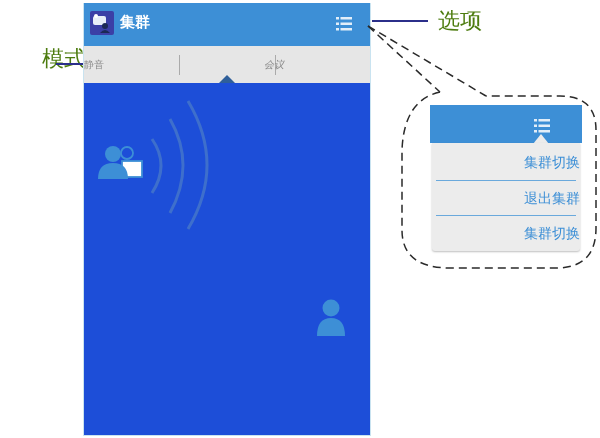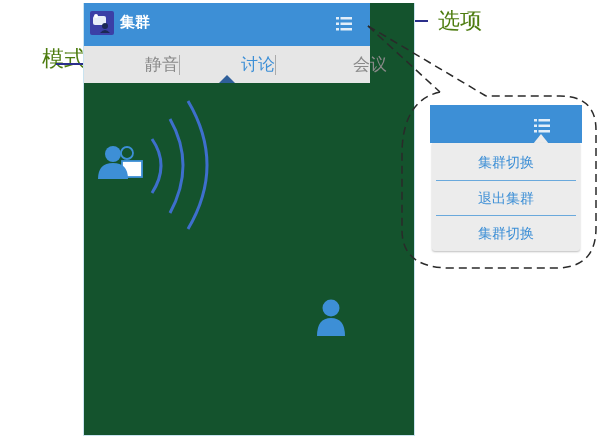--- a/index.html
+++ b/index.html
@@ -1,32 +1,32 @@
 <!DOCTYPE html>
 <html><head>
 <meta charset="utf-8">
 <style>
   html,body{margin:0;padding:0;background:#fff;}
   body{width:600px;height:438px;position:relative;overflow:hidden;font-family:"DejaVu Sans","Liberation Sans",sans-serif;}
   .abs{position:absolute;}
-  .phone{left:83px;top:3px;width:286px;height:432px;border:1px solid #c9e3f0;border-top:none;background:#14532d;padding-left:44px;}
+  .phone{left:83px;top:3px;width:286px;height:432px;border:1px solid #c9e3f0;border-top:none;background:#1d4ed8;}
   .header{left:0;top:0;width:286px;height:43px;background:#3d8fd6;}
   .app-icon{left:6px;top:8px;width:24px;height:24px;background:#3b3fa6;border-radius:2px;}
   .title{left:36px;top:10px;color:#fff;font-size:15px;font-weight:bold;}
   .menu-icon{right:18px;top:13px;width:16px;height:14px;}
   .tabs{left:0;top:43px;width:286px;height:37px;background:#e6e6e6;}
-  .tab{top:0;height:37px;line-height:37px;text-align:right;font-size:17px;color:#8a8a8a;}
+  .tab{top:0;height:37px;line-height:37px;text-align:left;font-size:10px;color:#8a8a8a;}
   .tab.active{color:#3d8fd6;}
   .divider{top:9px;width:1px;height:20px;background:#aaa;}
   .caret{left:135px;top:29px;width:0;height:0;border-left:8px solid transparent;border-right:8px solid transparent;border-bottom:8px solid #2f5f9a;}
   .label{font-size:22px;color:#4d7c0f;}
   .callout-line{height:1.5px;background:#2b2f8a;}
   .inset-header{left:430px;top:105px;width:152px;height:38px;background:#3d8fd6;}
   .inset-panel{left:432px;top:143px;width:148px;height:108px;background:#ececec;border-radius:0 0 3px 3px;box-shadow:0 1px 2px rgba(0,0,0,0.25);}
-  .menu-item{left:0;width:148px;height:35px;line-height:35px;text-align:center;color:#3d8fd6;font-size:14px;}
+  .menu-item{left:0;width:148px;height:35px;line-height:35px;text-align:right;color:#3d8fd6;font-size:14px;}
   .menu-sep{left:4px;width:140px;height:1px;background:#6aa9dc;}
 </style>
 </head>
 <body>
 
 <div class="abs label" style="left:2px;top:44px;margin-left:40px;">模式</div>
 <div class="abs callout-line" style="left:56px;top:63px;width:28px;"></div>
 
 <div class="abs label" style="left:438px;top:6px;">选项</div>
 <div class="abs callout-line" style="left:372px;top:20px;width:56px;"></div>
@@ -50,23 +50,22 @@
         <rect x="4.5" y="5.5" width="11.5" height="2.5" fill="#fff" opacity="0.85"></rect>
         <rect x="0" y="11" width="3" height="2.5" fill="#fff" opacity="0.85"></rect>
         <rect x="4.5" y="11" width="11.5" height="2.5" fill="#fff" opacity="0.85"></rect>
       </svg>
     </div>
   </div>
 
   <div class="abs tabs">
     <div class="abs tab" style="left:0;width:95px;">静音</div>
     <div class="abs divider" style="left:95px;"></div>
-    <div class="abs tab active" style="left:96px;width:95px;">讨论</div>
     <div class="abs divider" style="left:191px;"></div>
-    <div class="abs tab" style="left:209px;width:94px;">会议</div>
+    <div class="abs tab" style="left:180px;width:94px;font-style:italic;">会议</div>
     <div class="abs caret"></div>
   </div>
 
   <div class="abs" style="left:12px;top:138px;">
     <svg width="50" height="44" viewBox="0 0 50 44">
       <circle cx="31" cy="12" r="6" fill="none" stroke="#3d8fd6" stroke-width="1.8"></circle>
       <rect x="26" y="20" width="20" height="16" fill="#fff" stroke="#3d8fd6" stroke-width="1.8"></rect>
       <circle cx="17" cy="13" r="8" fill="#3d8fd6"></circle>
       <path d="M2 38 Q2 22 17 22 Q32 22 32 38 Z" fill="#3d8fd6"></path>
     </svg>

